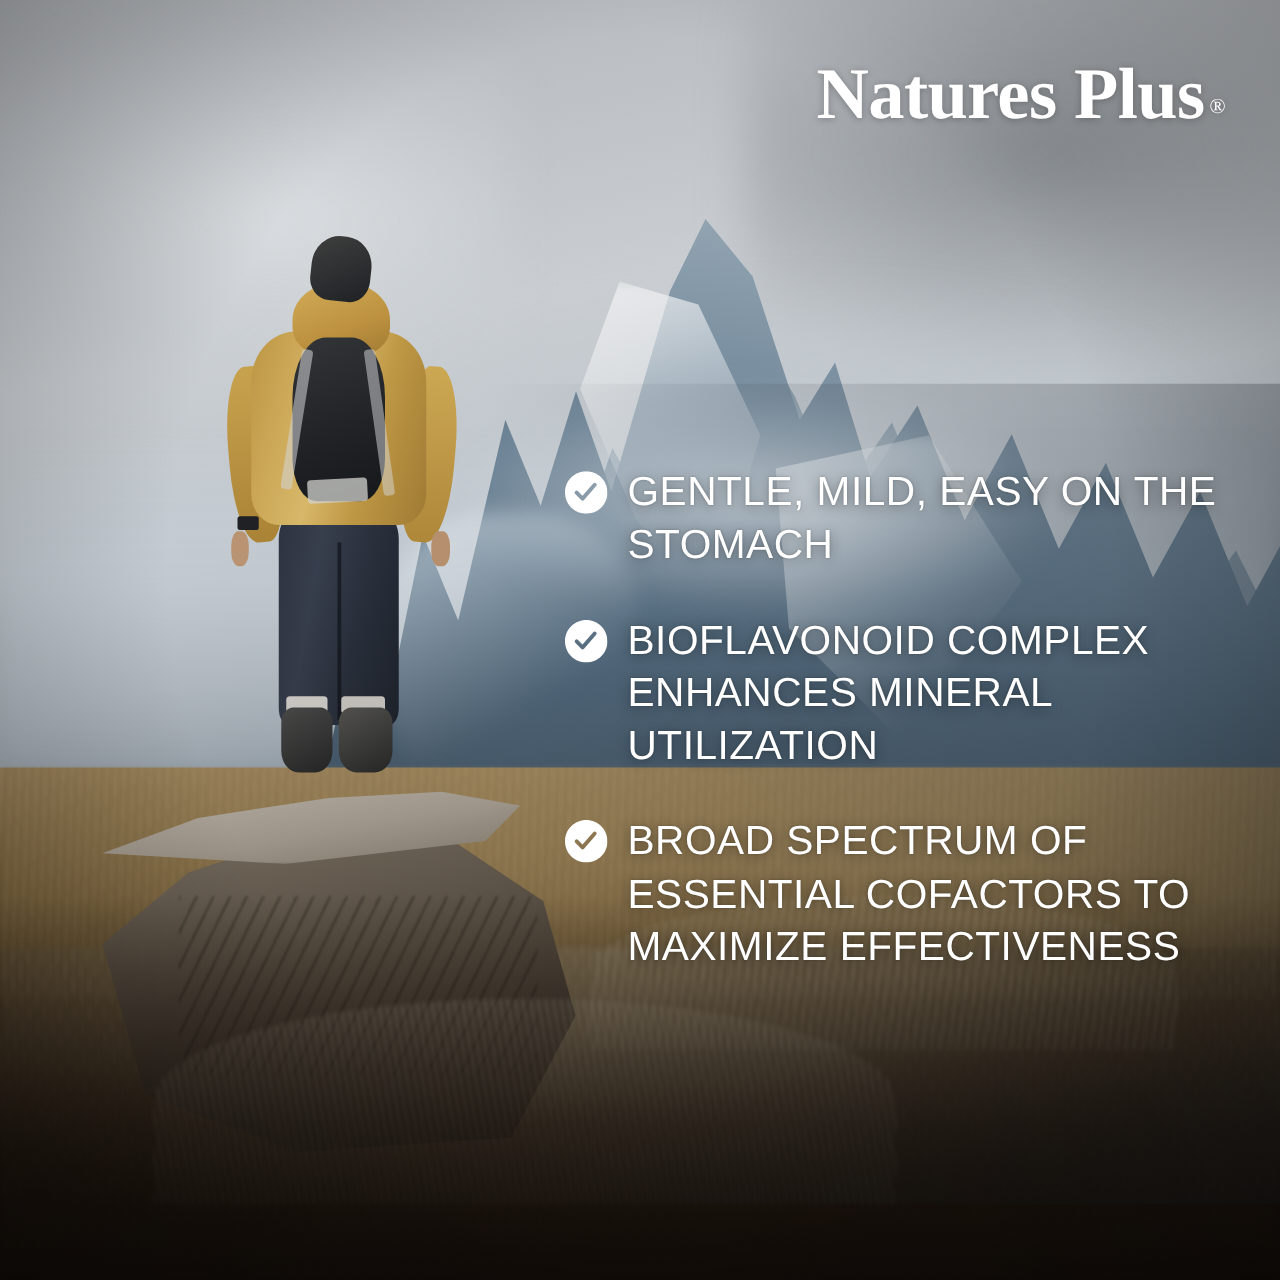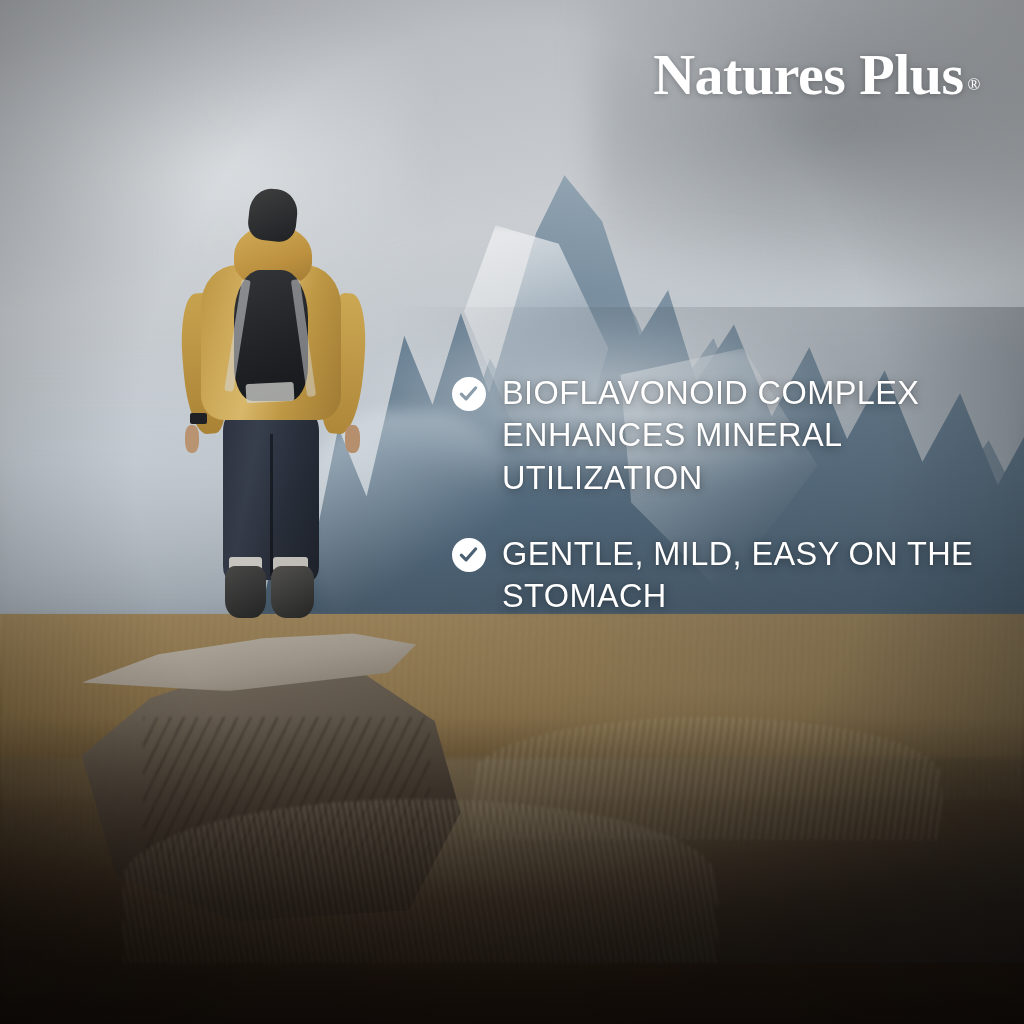--- a/index.html
+++ b/index.html
@@ -439,29 +439,37 @@
     </div>
 
     <div class="bullets">
 
       <div class="bullet">
         <span class="check-icon">
           <svg viewBox="0 0 34 34" xmlns="http://www.w3.org/2000/svg">
             <path fill="#ffffff" fill-rule="evenodd" d="M17 0C7.611 0 0 7.611 0 17s7.611 17 17 17 17-7.611 17-17S26.389 0 17 0zm7.93 11.86-9.7 11.04a1.55 1.55 0 0 1-2.28.07l-4.73-4.74a1.55 1.55 0 0 1 2.2-2.19l3.55 3.56 8.63-9.82a1.55 1.55 0 1 1 2.33 2.05z"></path>
           </svg>
         </span>
-        <span class="bullet-text">BIOFLAVONOID COMPLEX ENHANCES MINERAL UTILIZATION</span>
+        <span class="bullet-text">GENTLE, MILD, EASY ON THE STOMACH</span>
       </div>
 
       <div class="bullet">
         <span class="check-icon">
           <svg viewBox="0 0 34 34" xmlns="http://www.w3.org/2000/svg">
             <path fill="#ffffff" fill-rule="evenodd" d="M17 0C7.611 0 0 7.611 0 17s7.611 17 17 17 17-7.611 17-17S26.389 0 17 0zm7.93 11.86-9.7 11.04a1.55 1.55 0 0 1-2.28.07l-4.73-4.74a1.55 1.55 0 0 1 2.2-2.19l3.55 3.56 8.63-9.82a1.55 1.55 0 1 1 2.33 2.05z"></path>
           </svg>
         </span>
-        <span class="bullet-text">GENTLE, MILD, EASY ON THE STOMACH</span>
+        <span class="bullet-text">BIOFLAVONOID COMPLEX ENHANCES MINERAL UTILIZATION</span>
       </div>
 
+      <div class="bullet">
+        <span class="check-icon">
+          <svg viewBox="0 0 34 34" xmlns="http://www.w3.org/2000/svg">
+            <path fill="#ffffff" fill-rule="evenodd" d="M17 0C7.611 0 0 7.611 0 17s7.611 17 17 17 17-7.611 17-17S26.389 0 17 0zm7.93 11.86-9.7 11.04a1.55 1.55 0 0 1-2.28.07l-4.73-4.74a1.55 1.55 0 0 1 2.2-2.19l3.55 3.56 8.63-9.82a1.55 1.55 0 1 1 2.33 2.05z"></path>
+          </svg>
+        </span>
+        <span class="bullet-text">BROAD SPECTRUM OF ESSENTIAL COFACTORS TO MAXIMIZE EFFECTIVENESS</span>
+      </div>
 
 
     </div>
   </div>
 </div>
 
 </body></html>

